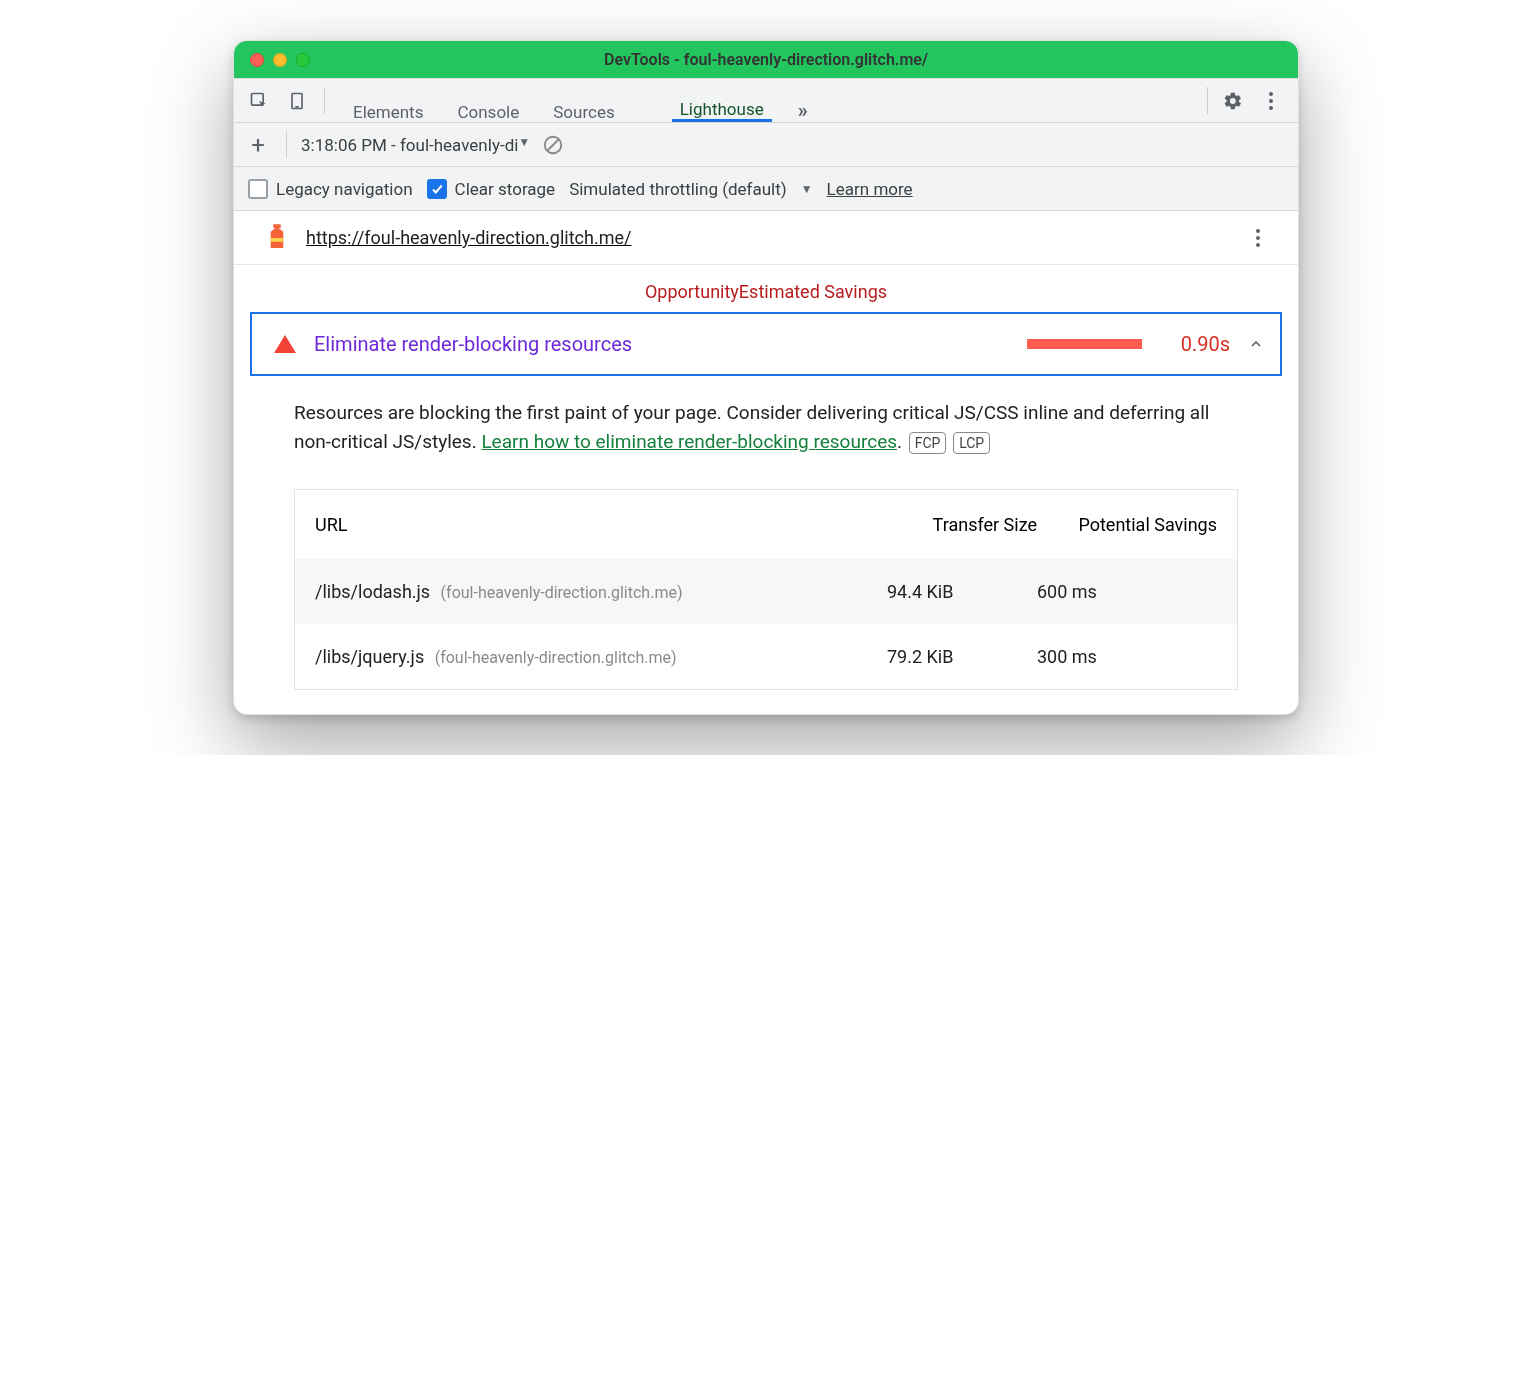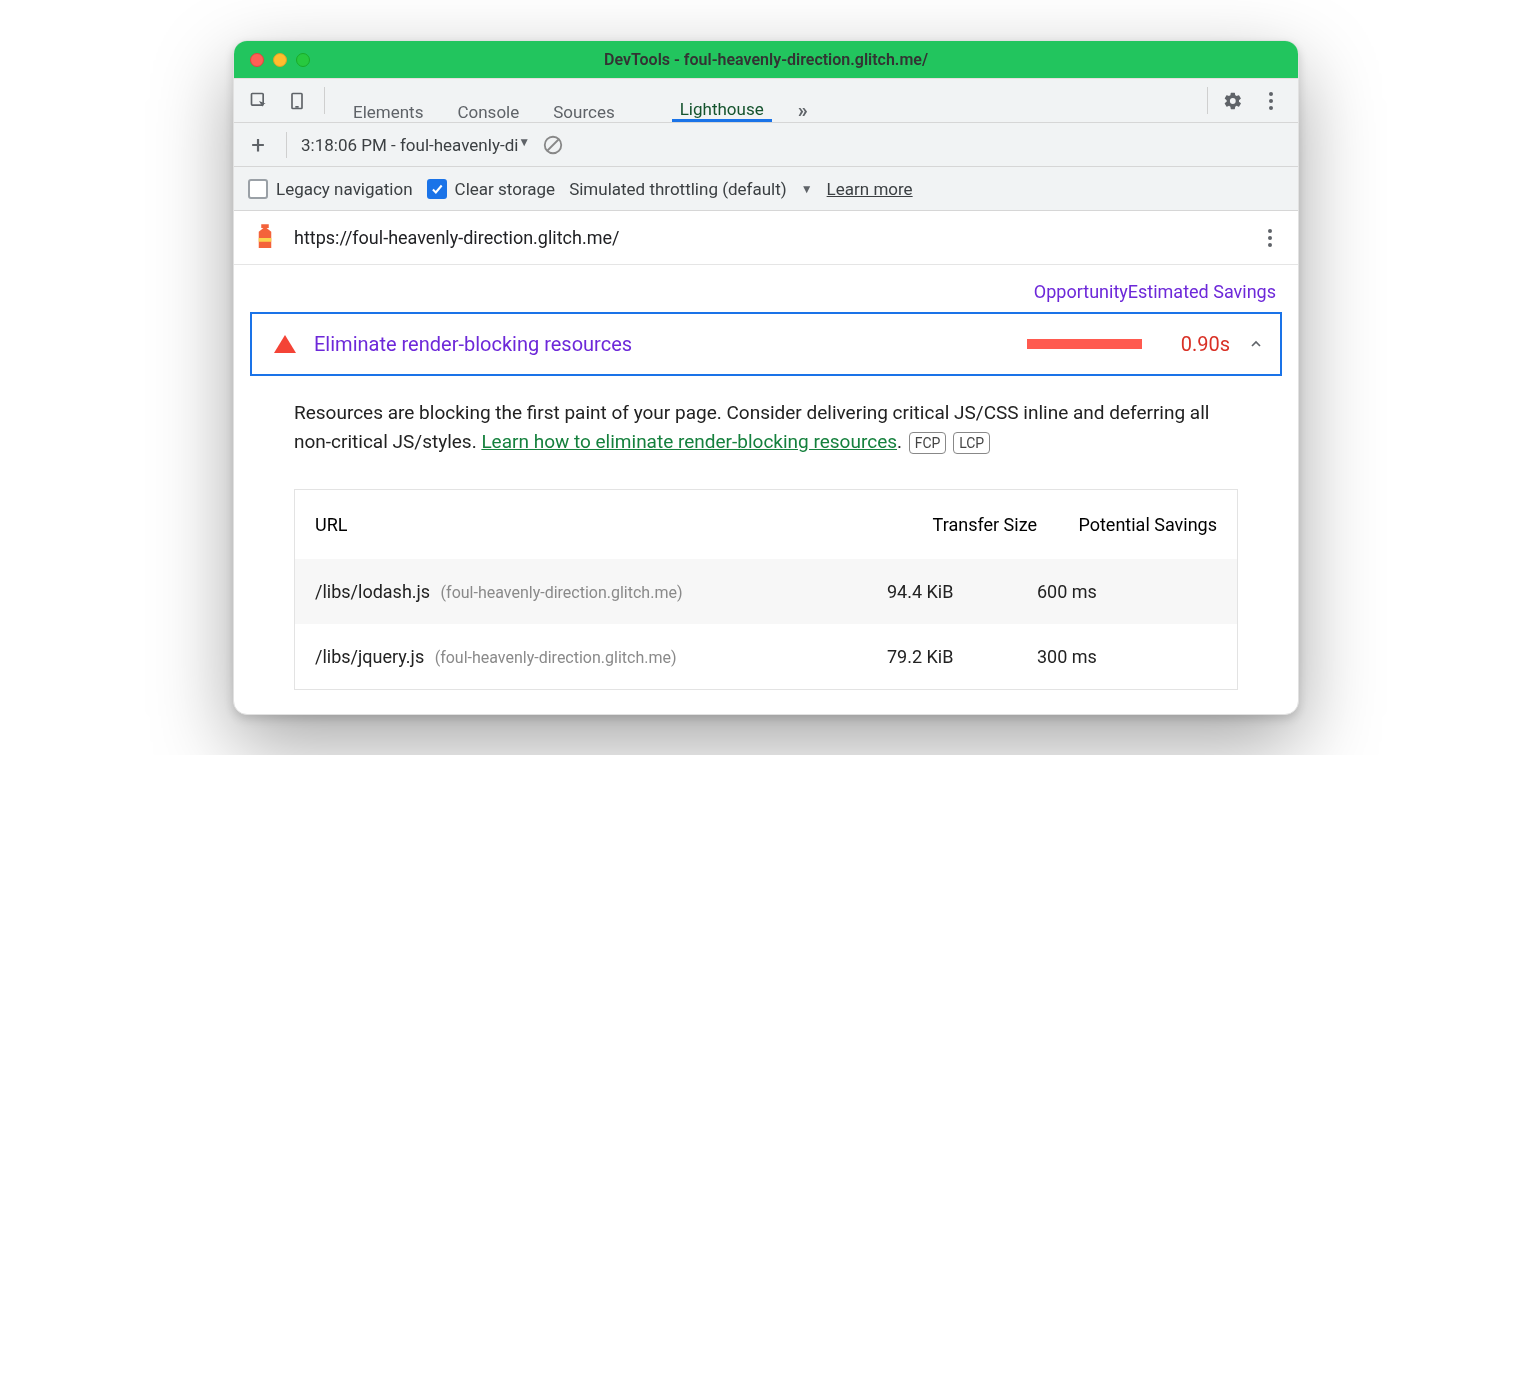--- a/index.html
+++ b/index.html
@@ -150,44 +150,45 @@
   .opt-group { display: flex; align-items: center; gap: 8px; }
   .learn-more {
     text-decoration: underline;
     color: #3c4043;
   }
   
   .url-row {
     height: 54px;
     display: flex;
     align-items: center;
-    padding: 0 16px;
+    padding: 0 28px;
     border-bottom: 1px solid #e5e5e5;
     gap: 14px;
+    text-decoration: underline;
   }
   .lh-logo {
     width: 30px; height: 30px;
   }
   .url-text {
     font-size: 18px;
     color: #202124;
     flex: 1;
   }
   .kebab {
     color: #5f6368;
     width: 24px;
     display: flex; flex-direction: column; gap: 3px; align-items: center;
   }
   .kebab span { width: 4px; height: 4px; border-radius: 50%; background: #5f6368; }
   
   .section-head {
     display: flex;
-    justify-content: flex-end;
+    justify-content: center;
     padding: 16px 22px 10px;
-    color: #6d28d9;
+    color: #b91c1c;
     font-size: 18px;
   }
   
   .opportunity {
     margin: 0 16px 12px;
     border: 2px solid #1a73e8;
     padding: 18px 16px;
     display: flex;
     align-items: center;
     gap: 18px;

